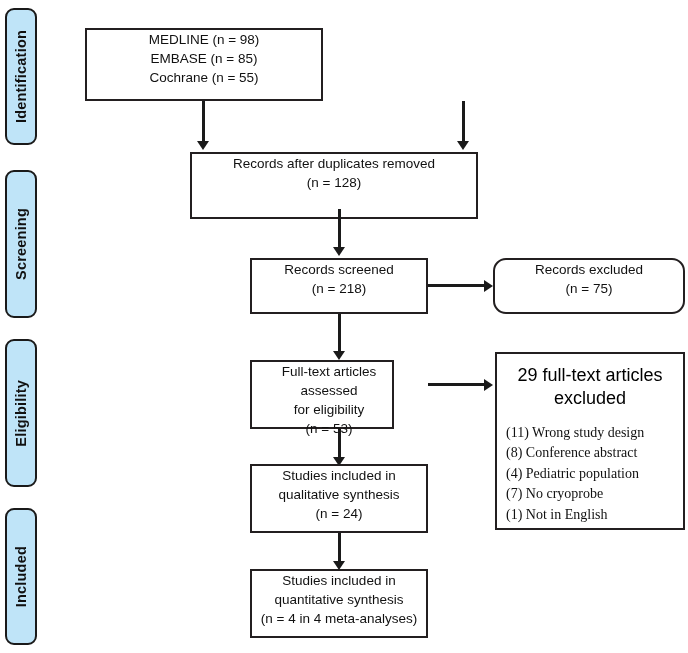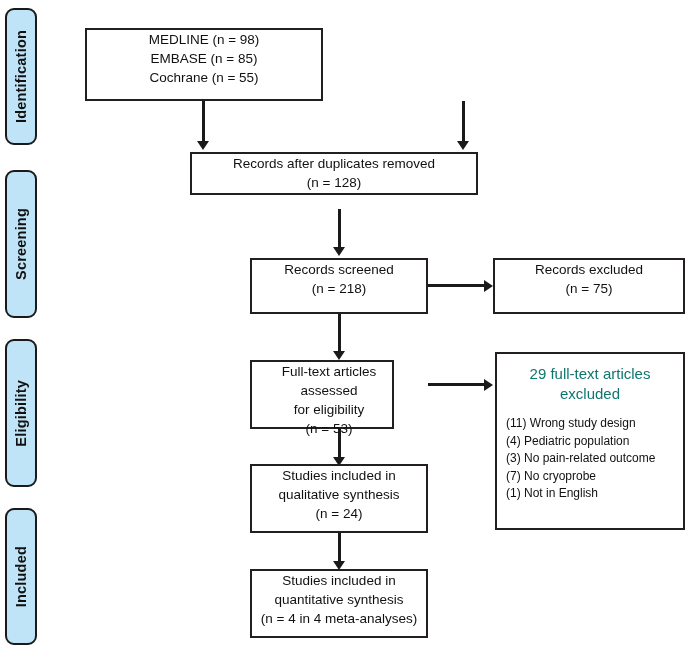--- a/index.html
+++ b/index.html
@@ -60,34 +60,35 @@
   }
 
   
   .box.reasons {
     display: block;
     text-align: left;
     padding: 10px 9px 8px 9px;
   }
   .reasons .reasons-title {
     display: block;
-    font-size: 15px;
+    font-size: 18px;
     line-height: 1.3;
-    color: #0f766e;
+    color: #000000;
     text-align: center;
     margin-bottom: 12px;
     white-space: pre-line;
   }
   .reasons .reason-line {
     display: block;
-    font-size: 12px;
+    font-size: 14px;
     line-height: 1.46;
     color: #111111;
     text-align: left;
     white-space: pre-line;
+    font-family: Liberation Serif, serif;
   }
 
   
   .conn {
     position: absolute;
     background: #1a1a1a;
   }
   .conn.v { width: 3px; }
   .conn.h { height: 3px; }
 
@@ -134,55 +135,55 @@
 Cochrane (n = 55)</span>
   </div>
 
 
   <div class="conn v" style="left:202px; top:101px; height:42px;"></div>
   <div class="arrowhead down" style="left:197px; top:141px;"></div>
 
   <div class="conn v" style="left:462px; top:101px; height:42px;"></div>
   <div class="arrowhead down" style="left:457px; top:141px;"></div>
 
-  <div class="box" style="left:190px; top:152px; width:288px; height:43px;">
+  <div class="box" style="left:190px; top:152px; width:288px; height:67px;">
     <span class="box-text">Records after duplicates removed
 (n = 128)</span>
   </div>
 
   <div class="conn v" style="left:338px; top:209px; height:40px;"></div>
   <div class="arrowhead down" style="left:333px; top:247px;"></div>
 
   <div class="box" style="left:250px; top:258px; width:178px; height:56px;">
     <span class="box-text">Records screened
 (n = 218)</span>
   </div>
 
-  <div class="box" style="left:493px; top:258px; width:192px; height:56px;">
+  <div class="box" style="left:493px; top:258px; width:192px; height:56px;border-radius:13px;">
     <span class="box-text">Records excluded
 (n = 75)</span>
   </div>
 
   <div class="conn h" style="left:428px; top:284px; width:58px;"></div>
   <div class="arrowhead right" style="left:484px; top:280px;"></div>
 
   <div class="conn v" style="left:338px; top:314px; height:39px;"></div>
   <div class="arrowhead down" style="left:333px; top:351px;"></div>
 
   <div class="box" style="left:250px; top:360px; width:144px; height:69px;padding-left:14px;">
     <span class="box-text">Full-text articles assessed
 for eligibility
 (n = 53)</span>
   </div>
 
   <div class="box reasons" style="left:495px; top:352px; width:190px; height:178px;">
     <span class="reasons-title">29 full-text articles excluded</span>
     <span class="reason-line">(11) Wrong study design</span>
+    <span class="reason-line">(8) Conference abstract</span>
     <span class="reason-line">(4) Pediatric population</span>
-    <span class="reason-line">(3) No pain-related outcome</span>
     <span class="reason-line">(7) No cryoprobe</span>
     <span class="reason-line">(1) Not in English</span>
   </div>
 
   <div class="conn h" style="left:428px; top:383px; width:58px;"></div>
   <div class="arrowhead right" style="left:484px; top:379px;"></div>
 
   <div class="conn v" style="left:338px; top:429px; height:32px;"></div>
   <div class="arrowhead down" style="left:333px; top:457px;"></div>
 

